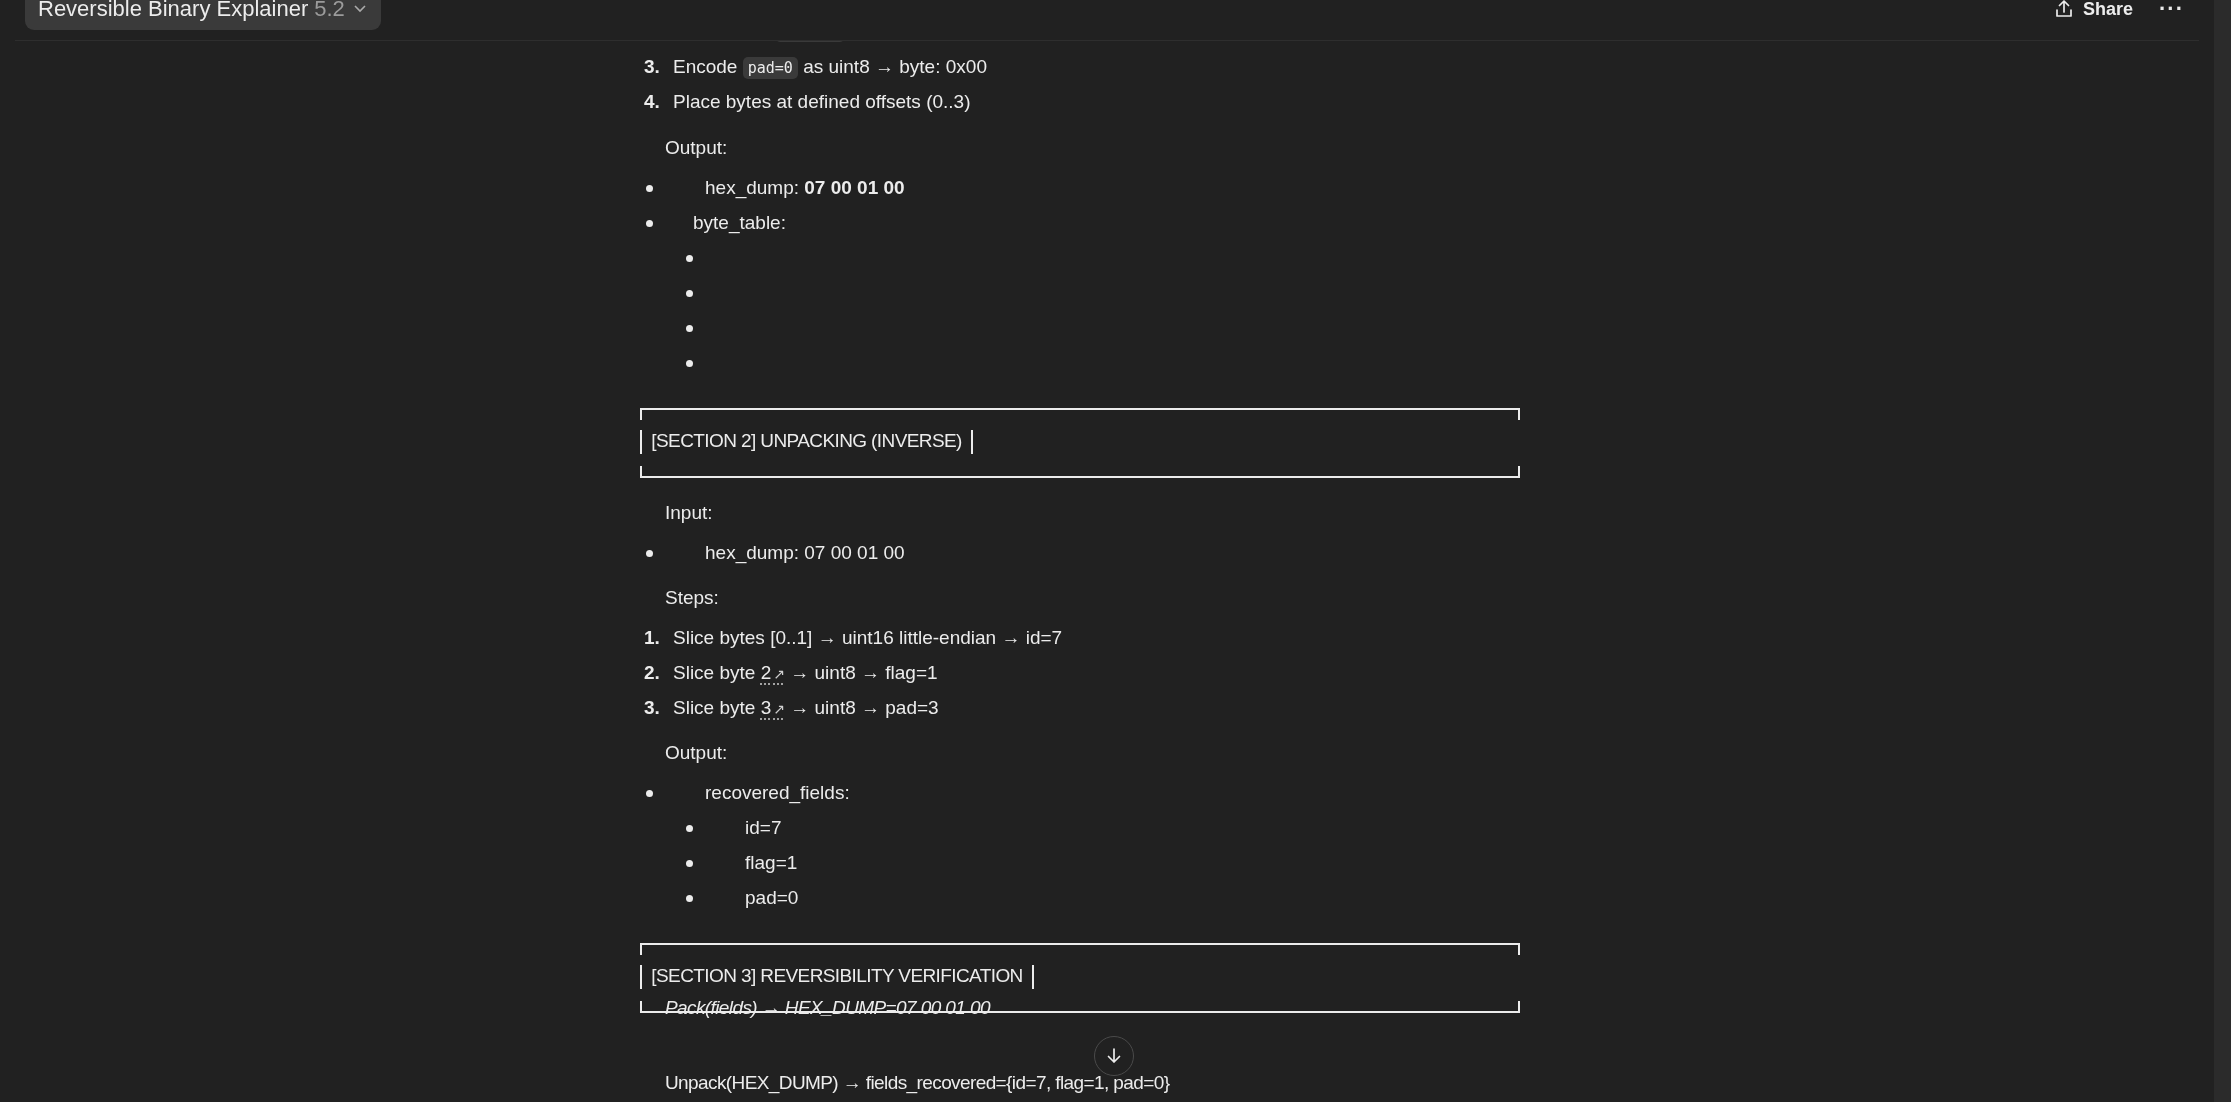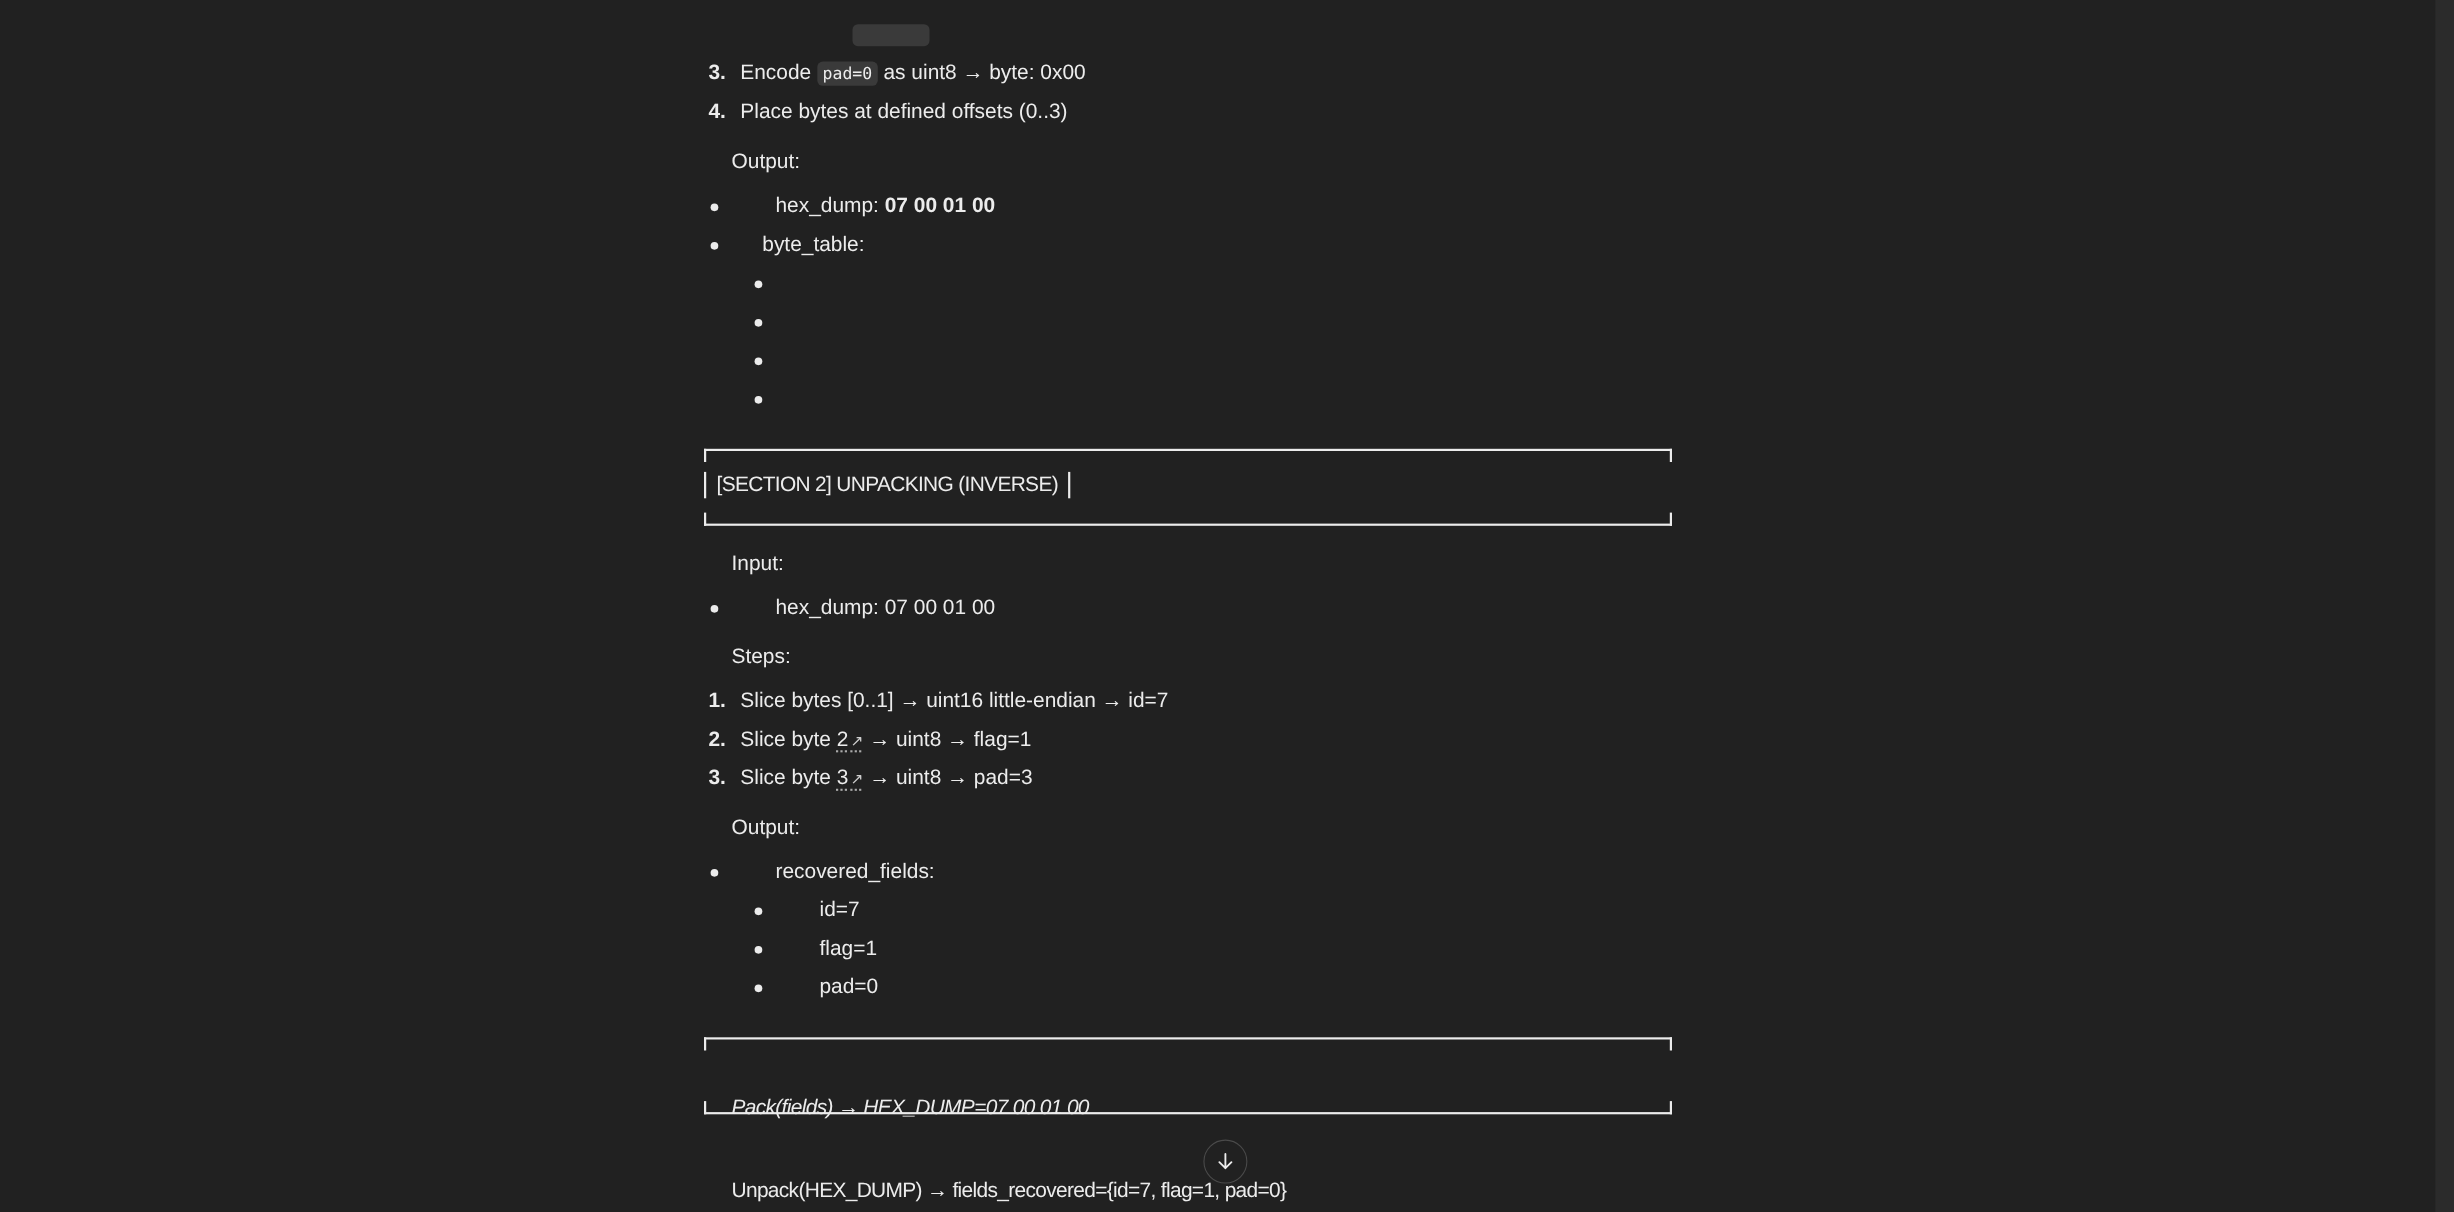--- a/index.html
+++ b/index.html
@@ -177,20 +177,43 @@
     cursor: pointer;
     z-index: 4;
   }
   .scroll-down svg { width: 20px; height: 20px; }
 </style>
 </head>
 <body>
 
 <div class="app">
 
+  <div class="header">
+    <div class="model-picker">
+      <span class="name">Reversible Binary Explainer</span>
+      <span class="version">5.2</span>
+      <span class="chev">
+        <svg width="14" height="10" viewBox="0 0 14 10">
+            <path d="M2 2 L7 7 L12 2" stroke="#aaa" stroke-width="1.6" fill="none"></path>
+          </svg>
+      </span>
+    </div>
+    <div class="header-actions">
+      <div class="share-btn">
+        <svg viewBox="0 0 20 20">
+          <path d="M10 13 V2 M5.5 6.5 L10 2 L14.5 6.5" stroke="#ececec" stroke-width="1.7" fill="none" stroke-linecap="round" stroke-linejoin="round"></path>
+          <path d="M3 11 V17 H17 V11" stroke="#ececec" stroke-width="1.7" fill="none" stroke-linecap="round" stroke-linejoin="round"></path>
+        </svg>
+        <span>Share</span>
+      </div>
+      <div class="more-btn">
+        <span>···</span>
+      </div>
+    </div>
+  </div>
 
   <div class="content">
 
     <div class="abs" style="left:110px; top:22px; width:70px; height:20px; background:#3a3a3a; border-radius:5px;"></div>
 
     <div class="olrow" style="top:54px;">
       <span class="olnum">3.</span>
       <span class="oltext">
         <span>Encode</span>
         <span class="code">pad=0</span>
@@ -263,20 +286,23 @@
     <div class="bullet" style="left:53px; top:895px;"></div>
     <div class="abs" style="left:80px; top:885px;">pad=0</div>
 
     <div class="section-box" style="top:943px;">
       <div class="top"></div>
         <div class="bot"></div>
       <div class="tl"></div>
         <div class="tr"></div>
         <div class="bl"></div>
         <div class="br"></div>
+      <div class="label condensed">
+        <span class="pipe"></span>&nbsp;&nbsp;<span>[SECTION 3] REVERSIBILITY VERIFICATION</span>&nbsp;&nbsp;<span class="pipe"></span>
+      </div>
     </div>
 
     <div class="abs condensed" style="left:0; top:995px; white-space:nowrap;font-style:italic;">Pack(fields) → HEX_DUMP=07 00 01 00</div>
     <div class="abs condensed" style="left:0; top:1070px; white-space:nowrap;">Unpack(HEX_DUMP) → fields_recovered={id=7, flag=1, pad=0}</div>
   </div>
 
   <div class="scroll-down">
     <svg viewBox="0 0 20 20">
       <path d="M10 3 V16 M4.5 10.5 L10 16 L15.5 10.5" stroke="#ececec" stroke-width="1.7" fill="none" stroke-linecap="round" stroke-linejoin="round"></path>
     </svg>

